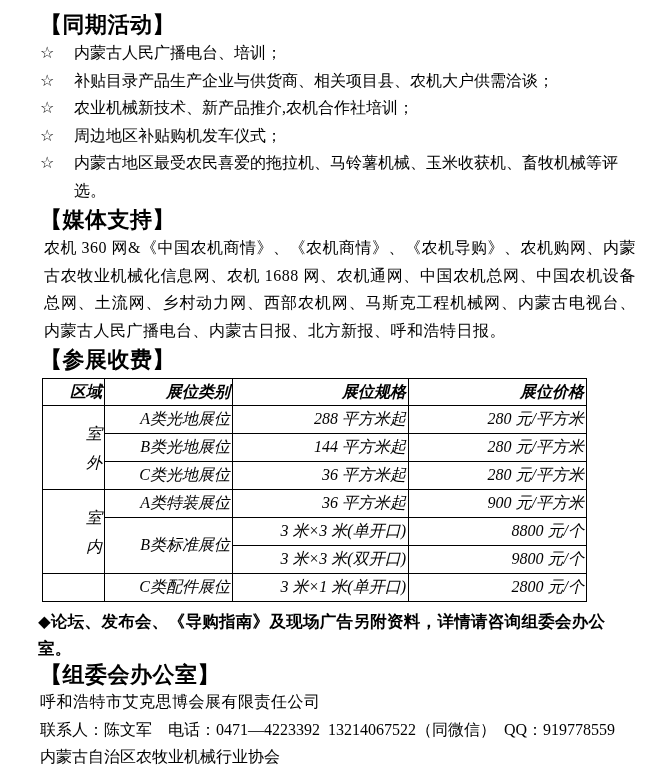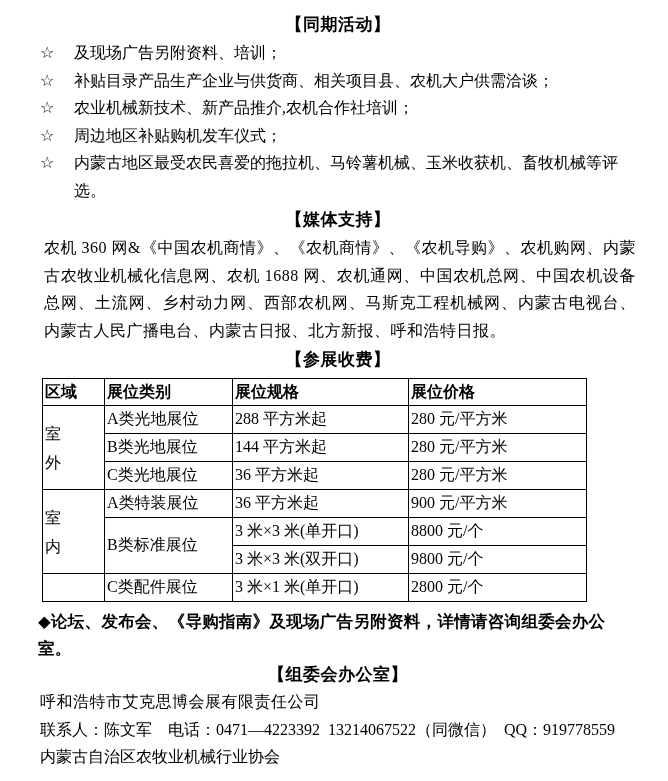--- a/index.html
+++ b/index.html
@@ -6,38 +6,37 @@
   html { background:#fff; }
   body {
     width:668px; height:781px; overflow:hidden;
     background:#ffffff; color:#000000;
     font-family:"Liberation Serif","DejaVu Serif",serif;
     font-size:16px;
     padding:12px 32px 10px 40px;
   }
   .sec-title {
     font-family:"Liberation Sans","DejaVu Sans",sans-serif;
-    font-size:17px; font-weight:bold; line-height:26px;
+    font-size:22px; font-weight:bold; line-height:26px;
     letter-spacing:0.5px;
-    text-align:center;
   }
   .bullets { margin:1px 0 3px 0; }
   .bullet-line { display:flex; align-items:baseline; line-height:27.5px; }
   .star { width:34px; flex:0 0 34px; font-size:16px; }
   .media-text {
     line-height:27.5px; text-align:justify;
     margin:1px 0 3px 4px; letter-spacing:0.5px;
   }
   table.fees {
     border-collapse:collapse; table-layout:fixed;
     margin:5px 0 0 2px;
   }
   table.fees th, table.fees td {
-    border:1px solid #000; text-align:left; vertical-align:middle;
-    height:28px; padding:0 2px; font-size:16px; overflow:hidden;
+    border:1px solid #000; text-align:right; vertical-align:middle;
+    height:28px; padding:0 2px; font-size:16px; overflow:hidden;font-style:italic;
   }
   table.fees th {
     font-weight:bold; height:27px;
     font-family:"Liberation Sans","DejaVu Sans",sans-serif;
   }
   .zone-stack {
     display:inline-block; width:18px; word-break:break-all;
     line-height:29px; vertical-align:middle; letter-spacing:0;
   }
   .note {
@@ -49,21 +48,21 @@
   .company { letter-spacing:0.5px; }
 </style>
 </head>
 <body>
 
 <section>
   <h2 class="sec-title">【同期活动】</h2>
   <div class="bullets">
     <div class="bullet-line">
       <span class="star">☆</span>
-      <span>及现场广告另附资料、培训；</span>
+      <span>内蒙古人民广播电台、培训；</span>
     </div>
     <div class="bullet-line">
       <span class="star">☆</span>
       <span>补贴目录产品生产企业与供货商、相关项目县、农机大户供需洽谈；</span>
     </div>
     <div class="bullet-line">
       <span class="star">☆</span>
       <span>农业机械新技术、新产品推介,农机合作社培训；</span>
     </div>
     <div class="bullet-line">

